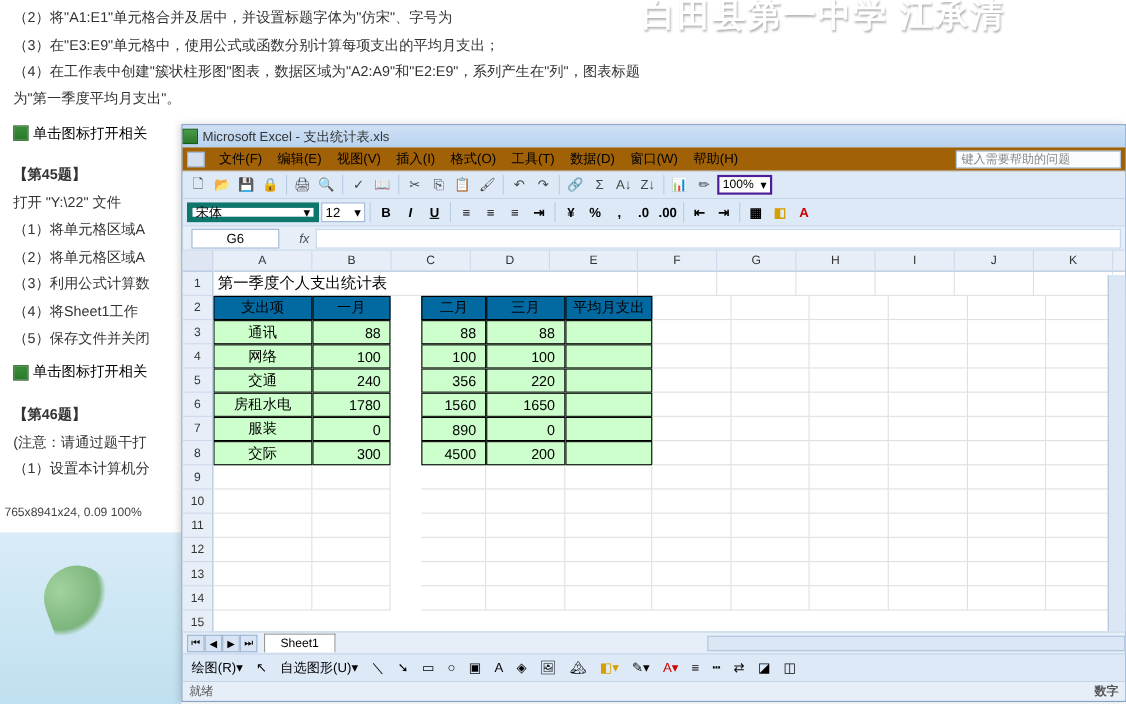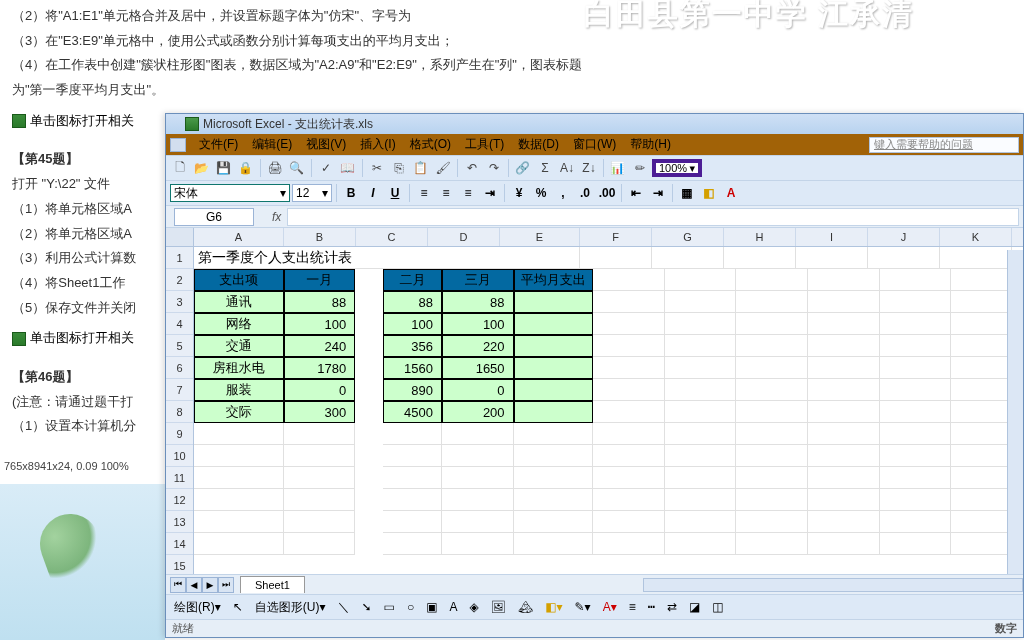--- a/index.html
+++ b/index.html
@@ -8,36 +8,36 @@
 .bg-doc { position: absolute; left: 0; top: 0; width: 1024px; height: 640px; background: #fff; font-size: 13px; color: #333; }
 .bg-doc .doc-content { padding: 4px 12px; line-height: 1.9; }
 .bg-doc .q-title { font-weight: bold; margin-top: 14px; }
 .bg-doc .excel-link { color: #000; display: flex; align-items: center; gap: 4px; margin: 6px 0 14px; }
 .bg-doc .excel-link .xi { width: 14px; height: 14px; display: inline-block; background: linear-gradient(#3a8b3a,#2a7a2a); border: 1px solid #1a5a1a; }
 .hdr-text { position: absolute; right: 110px; top: -6px; font-size: 30px; color: #fff; text-shadow: 1px 1px 2px rgba(0,0,0,.3); font-weight: bold; letter-spacing: 2px; }
 .status-line { position: absolute; left: 4px; top: 460px; font-size: 11px; color: #444; }
 
 .excel-win { position: absolute; left: 165px; top: 113px; width: 859px; height: 525px; background: #e9f0f8; border: 1px solid #6b8fbb; box-shadow: -2px 0 6px rgba(0,0,0,.15); display: flex; flex-direction: column; }
 
-.titlebar { height: 20px; background: linear-gradient(#cfe0f5,#b8d3ef); display: flex; align-items: center; padding: 0 19px; font-size: 12px; color: #333; }
+.titlebar { height: 20px; background: linear-gradient(#cfe0f5,#b8d3ef); display: flex; align-items: center; padding: 0 0; font-size: 12px; color: #333; }
 .titlebar .ico { width: 14px; height: 14px; background: linear-gradient(#4a9a4a,#2a7a2a); border: 1px solid #1a5a1a; margin-right: 4px; }
 .titlebar .ttl { flex: 1; }
 
 .menubar { height: 22px; background: #a16207; display: flex; align-items: center; padding: 0 4px; font-size: 12px; border-bottom: 1px solid #c3d4e8; }
 .menubar .mchip { width: 16px; height: 14px; background: #d2deee; border: 1px solid #9bb4d6; margin-right: 6px; }
 .menubar .mitem { padding: 2px 7px; cursor: default; }
-.menubar .helpbox { margin-left: auto; width: 150px; height: 16px; border: 1px solid #b0c4de; background: #fafcff; font-size: 11px; color: #888; padding: 0 4px; display: flex; align-items: center; text-decoration: underline; }
+.menubar .helpbox { margin-left: auto; width: 150px; height: 16px; border: 1px solid #b0c4de; background: #fafcff; font-size: 11px; color: #888; padding: 0 4px; display: flex; align-items: center; }
 
 .toolbar { height: 25px; background: #dde9f7; border-bottom: 1px solid #c3d4e8; display: flex; align-items: center; padding: 0 4px; gap: 2px; }
 .toolbar .tbtn { width: 20px; height: 20px; border: 1px solid transparent; display: flex; align-items: center; justify-content: center; font-size: 12px; color: #444; }
 .toolbar .sep { width: 1px; height: 18px; background: #b8cce4; margin: 0 2px; }
-.toolbar .zoom { width: 50px; height: 18px; border: 4px solid #4c1d95; background: #fff; font-size: 11px; text-align: left; padding: 0 3px; display: flex; align-items: center; justify-content: space-between; }
+.toolbar .zoom { width: 50px; height: 18px; border: 2px solid #4c1d95; background: #fff; font-size: 11px; text-align: left; padding: 0 3px; display: flex; align-items: center; justify-content: space-between; }
 
 .fmtbar { height: 25px; background: #dde9f7; border-bottom: 1px solid #c3d4e8; display: flex; align-items: center; padding: 0 4px; gap: 2px; }
-.fmtbar .fontsel { width: 120px; height: 18px; border: 1px solid #0f766e; background: #fff; font-size: 12px; display: flex; align-items: center; justify-content: space-between; padding: 0 3px; }
+.fmtbar .fontsel { width: 120px; height: 18px; border: 5px solid #0f766e; background: #fff; font-size: 12px; display: flex; align-items: center; justify-content: space-between; padding: 0 3px; }
 .fmtbar .sizesel { width: 40px; height: 18px; border: 1px solid #9bb4d6; background: #fff; font-size: 12px; display: flex; align-items: center; justify-content: space-between; padding: 0 3px; }
 .fmtbar .fbtn { width: 20px; height: 20px; display: flex; align-items: center; justify-content: center; font-size: 12px; font-weight: bold; }
 .fmtbar .sep { width: 1px; height: 18px; background: #b8cce4; margin: 0 2px; }
 
 .namebar { height: 22px; background: #e6eef7; border-bottom: 1px solid #c3d4e8; display: flex; align-items: center; }
 .namebar .namebox { width: 80px; height: 18px; border: 1px solid #9bb4d6; background: #fff; margin-left: 8px; text-align: left; font-size: 12px; display: flex; align-items: center; justify-content: center; }
 .namebar .fx { margin: 0 6px 0 18px; font-style: italic; font-size: 12px; color: #555; }
 .namebar .fbar { flex: 1; height: 18px; border: 1px solid #c3d4e8; background: #fff; margin-right: 4px; }
 
 .grid-area { flex: 1; display: flex; background: #fff; overflow: hidden; }

